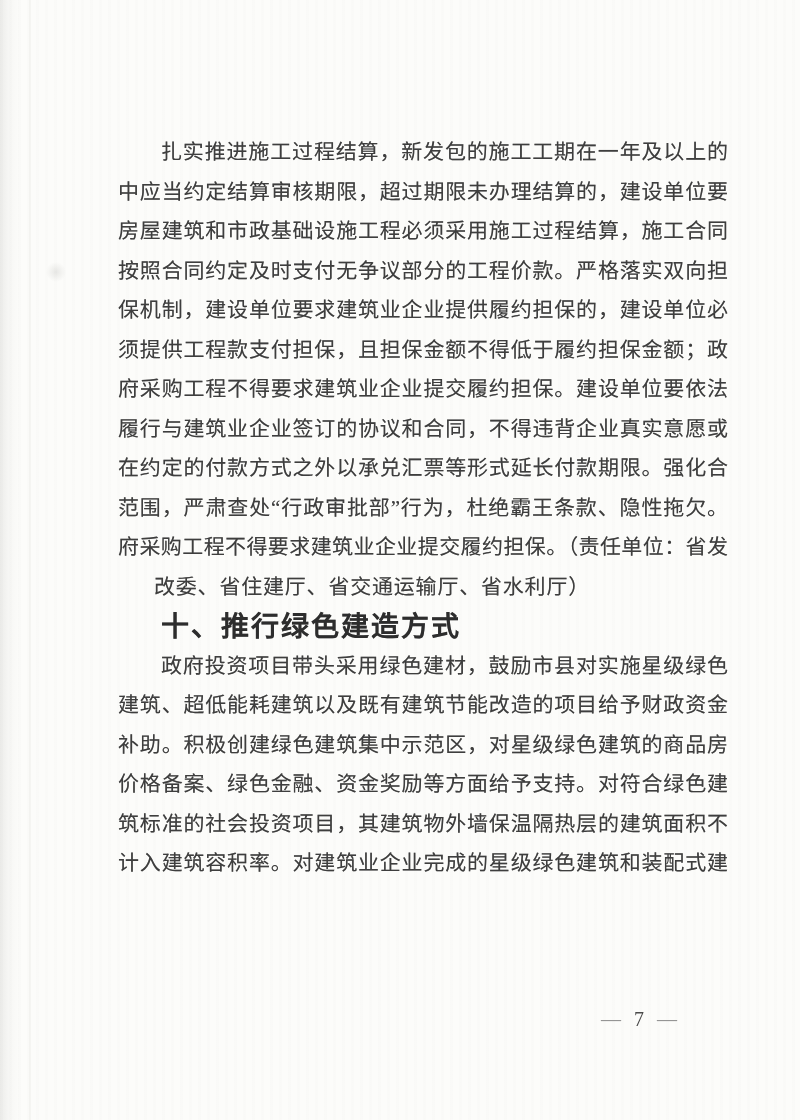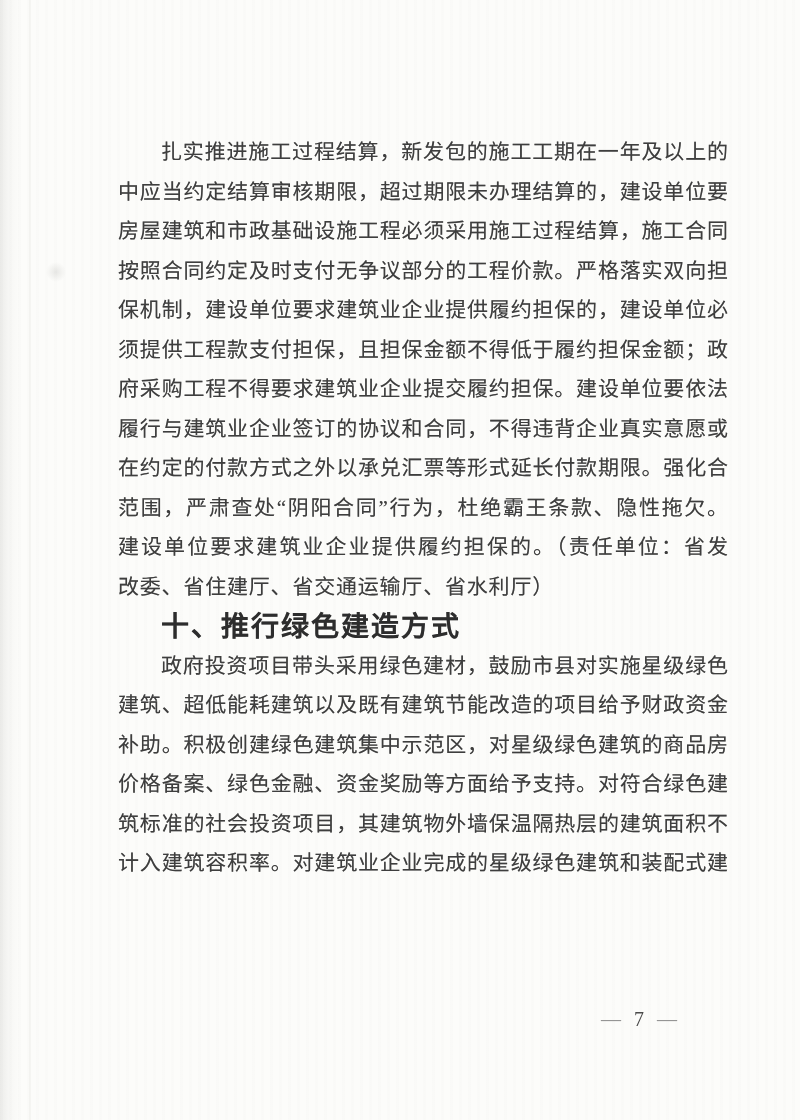--- a/index.html
+++ b/index.html
@@ -42,20 +42,21 @@
     color: #3e3e3e;
     text-align: justify;
     text-align-last: justify;
     text-justify: distribute;
     overflow: hidden;
     text-shadow: 0 0 0.5px rgba(62,62,62,0.45);
   }
   .line.partial {
     text-align-last: left;
     letter-spacing: 0.8px;
+    margin-left: 36px;
   }
   .line.indent {
     text-indent: 43px;
   }
   .kaiti {
     
     font-family: "Liberation Serif", serif;
   }
   .heading {
     height: 39.5px;
@@ -94,26 +95,26 @@
 
     <div class="line indent">扎实推进施工过程结算，新发包的施工工期在一年及以上的</div>
     <div class="line">中应当约定结算审核期限，超过期限未办理结算的，建设单位要</div>
     <div class="line">房屋建筑和市政基础设施工程必须采用施工过程结算，施工合同</div>
     <div class="line">按照合同约定及时支付无争议部分的工程价款。严格落实双向担</div>
     <div class="line">保机制，建设单位要求建筑业企业提供履约担保的，建设单位必</div>
     <div class="line">须提供工程款支付担保，且担保金额不得低于履约担保金额；政</div>
     <div class="line">府采购工程不得要求建筑业企业提交履约担保。建设单位要依法</div>
     <div class="line">履行与建筑业企业签订的协议和合同，不得违背企业真实意愿或</div>
     <div class="line">在约定的付款方式之外以承兑汇票等形式延长付款期限。强化合</div>
-    <div class="line">范围，严肃查处“阴阳合同”行为，杜绝霸王条款、隐性拖欠。</div>
+    <div class="line">范围，严肃查处“行政审批部”行为，杜绝霸王条款、隐性拖欠。</div>
 
 
 
     <div class="line">
-      <span>建设单位要求建筑业企业提供履约担保的。</span><span class="kaiti">（责任单位：省发</span>
+      <span>府采购工程不得要求建筑业企业提交履约担保。</span><span class="kaiti">（责任单位：省发</span>
     </div>
 
     <div class="line partial">
       <span class="kaiti">改委、省住建厅、省交通运输厅、省水利厅）</span>
     </div>
 
     <div class="heading">十、推行绿色建造方式</div>
 
     <div class="line indent">政府投资项目带头采用绿色建材，鼓励市县对实施星级绿色</div>
     <div class="line">建筑、超低能耗建筑以及既有建筑节能改造的项目给予财政资金</div>

